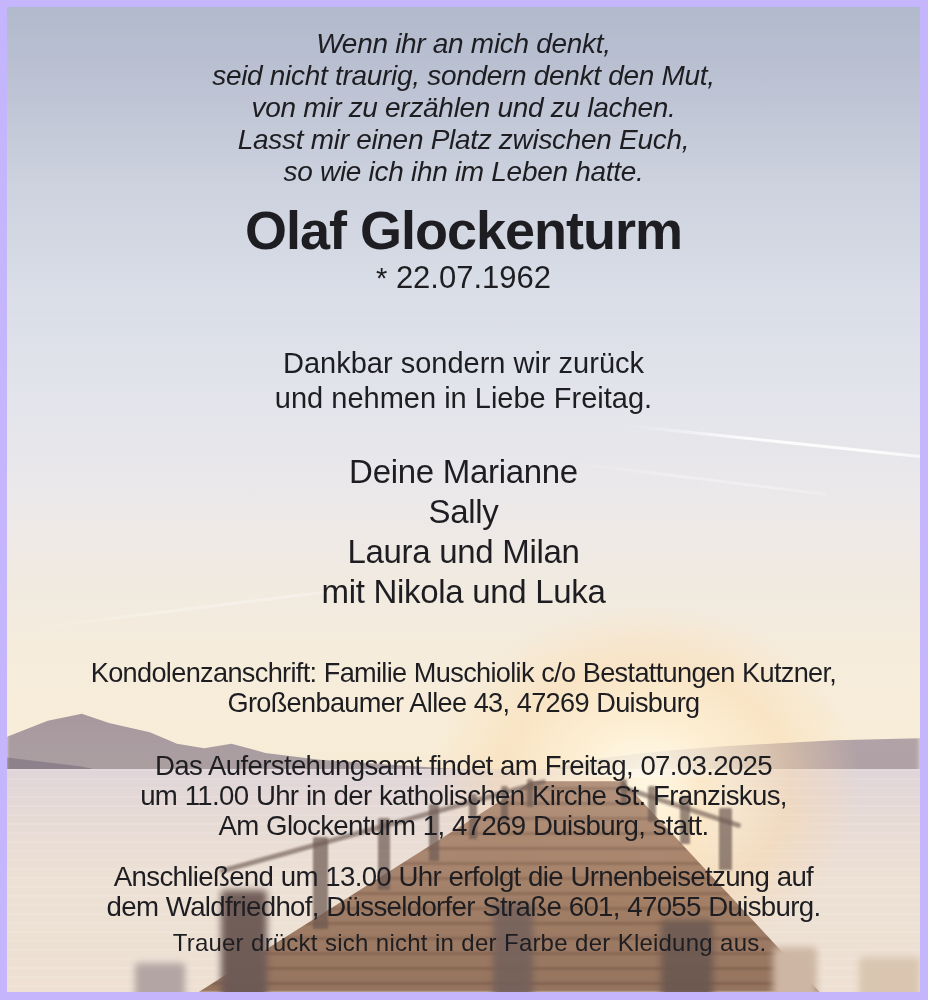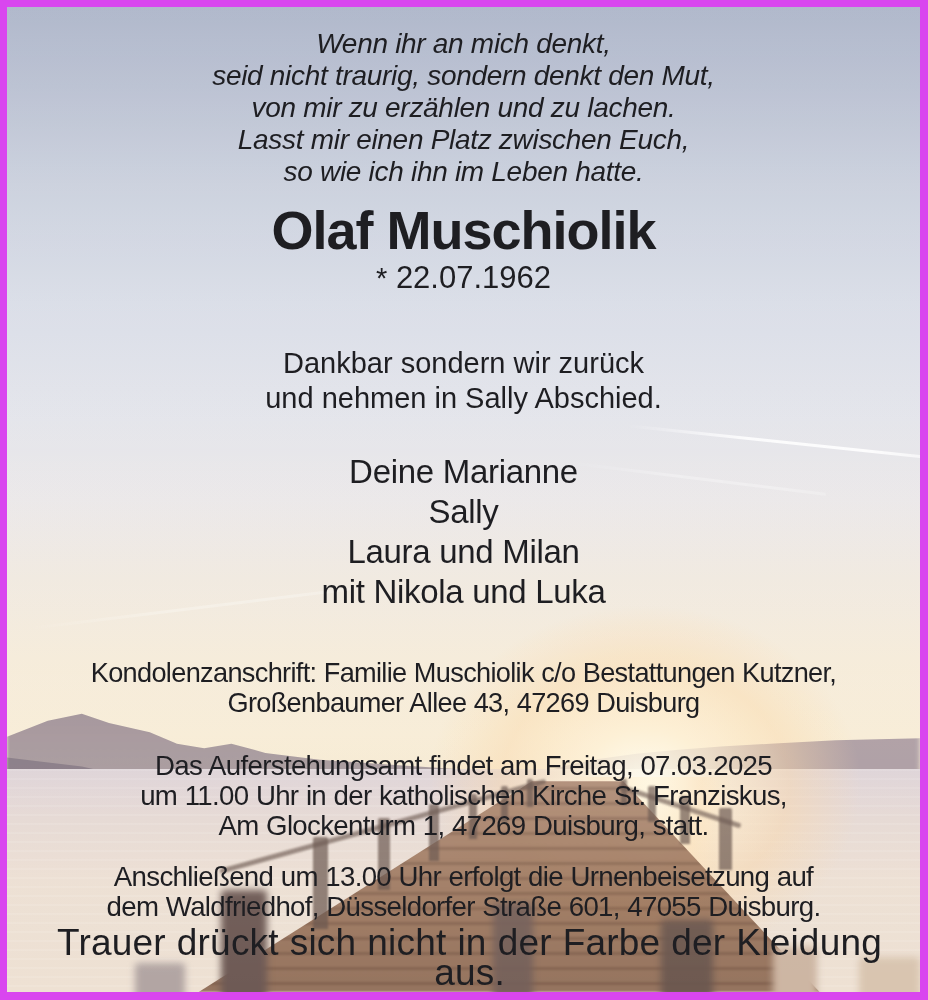--- a/index.html
+++ b/index.html
@@ -1,18 +1,18 @@
 <!DOCTYPE html>
 <html><head>
 <meta charset="utf-8">
 <style>
   html,body{margin:0;padding:0;background:#2a2a2a;}
   .page{
     position:relative; width:928px; height:1000px;
-    background:#d946ef; overflow:hidden;
+    background:#c4b5fd; overflow:hidden;
     font-family:"Liberation Sans", sans-serif;
   }
   
   .photo{ position:absolute; left:7px; top:7px; width:913px; height:985px; overflow:hidden; }
   .sky{
     position:absolute; inset:0;
     background:linear-gradient(180deg,
       #a8b1c6 0%, #b6bdcf 8%, #c9cfdc 18%, #d9dde7 30%,
       #e4e5eb 42%, #ebe8e9 50%, #f0e9e0 58%, #f5ebd9 66%,
       #f7ecd5 74%, #f4e5cd 82%, #f1e1cc 100%);
@@ -91,21 +91,21 @@
   .poem{ margin-top:21px; font-style:italic; font-size:28px; line-height:32px; letter-spacing:-0.3px; }
   .name{ margin:12px 0 0 0; font-size:54px; line-height:60px; font-weight:700; letter-spacing:-1px; }
   .dates{ margin-top:0; font-size:31px; line-height:35px; display:flex; justify-content:center; gap:72px; }
   .dates .sym{ font-size:29px; }
   .farewell{ margin-top:50px; font-size:29px; line-height:35px; }
   .mourners{ margin-top:36px; font-size:33px; line-height:40px; font-weight:400; letter-spacing:-0.3px; }
   .narrow{ letter-spacing:-0.7px; word-spacing:0.5px; }
   .condolence{ margin-top:46px; font-size:28px; line-height:30px; transform:scaleX(0.97); }
   .service{ margin-top:32px; font-size:28.5px; line-height:30px; transform:scaleX(0.97); }
   .burial{ margin-top:21px; font-size:28.5px; line-height:30px; transform:scaleX(0.97); }
-  .dress-note{ margin-top:7px; font-size:37px; line-height:30px; letter-spacing:0.2px;padding-left:12px; }
+  .dress-note{ margin-top:7px; font-size:24px; line-height:30px; letter-spacing:0.2px;padding-left:12px; }
 </style>
 </head>
 <body>
 
 <div class="page">
 
   <div class="photo">
     <div class="sky"></div>
     <div class="contrail c1"></div>
     <div class="contrail c2"></div>
@@ -141,29 +141,29 @@
   <div class="content">
 
     <div class="poem">
       <div>Wenn ihr an mich denkt,</div>
       <div>seid nicht traurig, sondern denkt den Mut,</div>
       <div>von mir zu erzählen und zu lachen.</div>
       <div>Lasst mir einen Platz zwischen Euch,</div>
       <div>so wie ich ihn im Leben hatte.</div>
     </div>
 
-    <h1 class="name">Olaf Muschiolik</h1>
+    <h1 class="name">Olaf Glockenturm</h1>
 
     <div class="dates">
       <span><span class="sym">*</span> <span>22.07.1962</span></span>
     </div>
 
     <div class="farewell">
       <div>Dankbar sondern wir zurück</div>
-      <div>und nehmen in Sally Abschied.</div>
+      <div>und nehmen in Liebe Freitag.</div>
     </div>
 
     <div class="mourners">
       <div>Deine Marianne</div>
       <div>Sally</div>
       <div>Laura und Milan</div>
       <div>mit Nikola und Luka</div>
     </div>
 
     <div class="condolence narrow">

